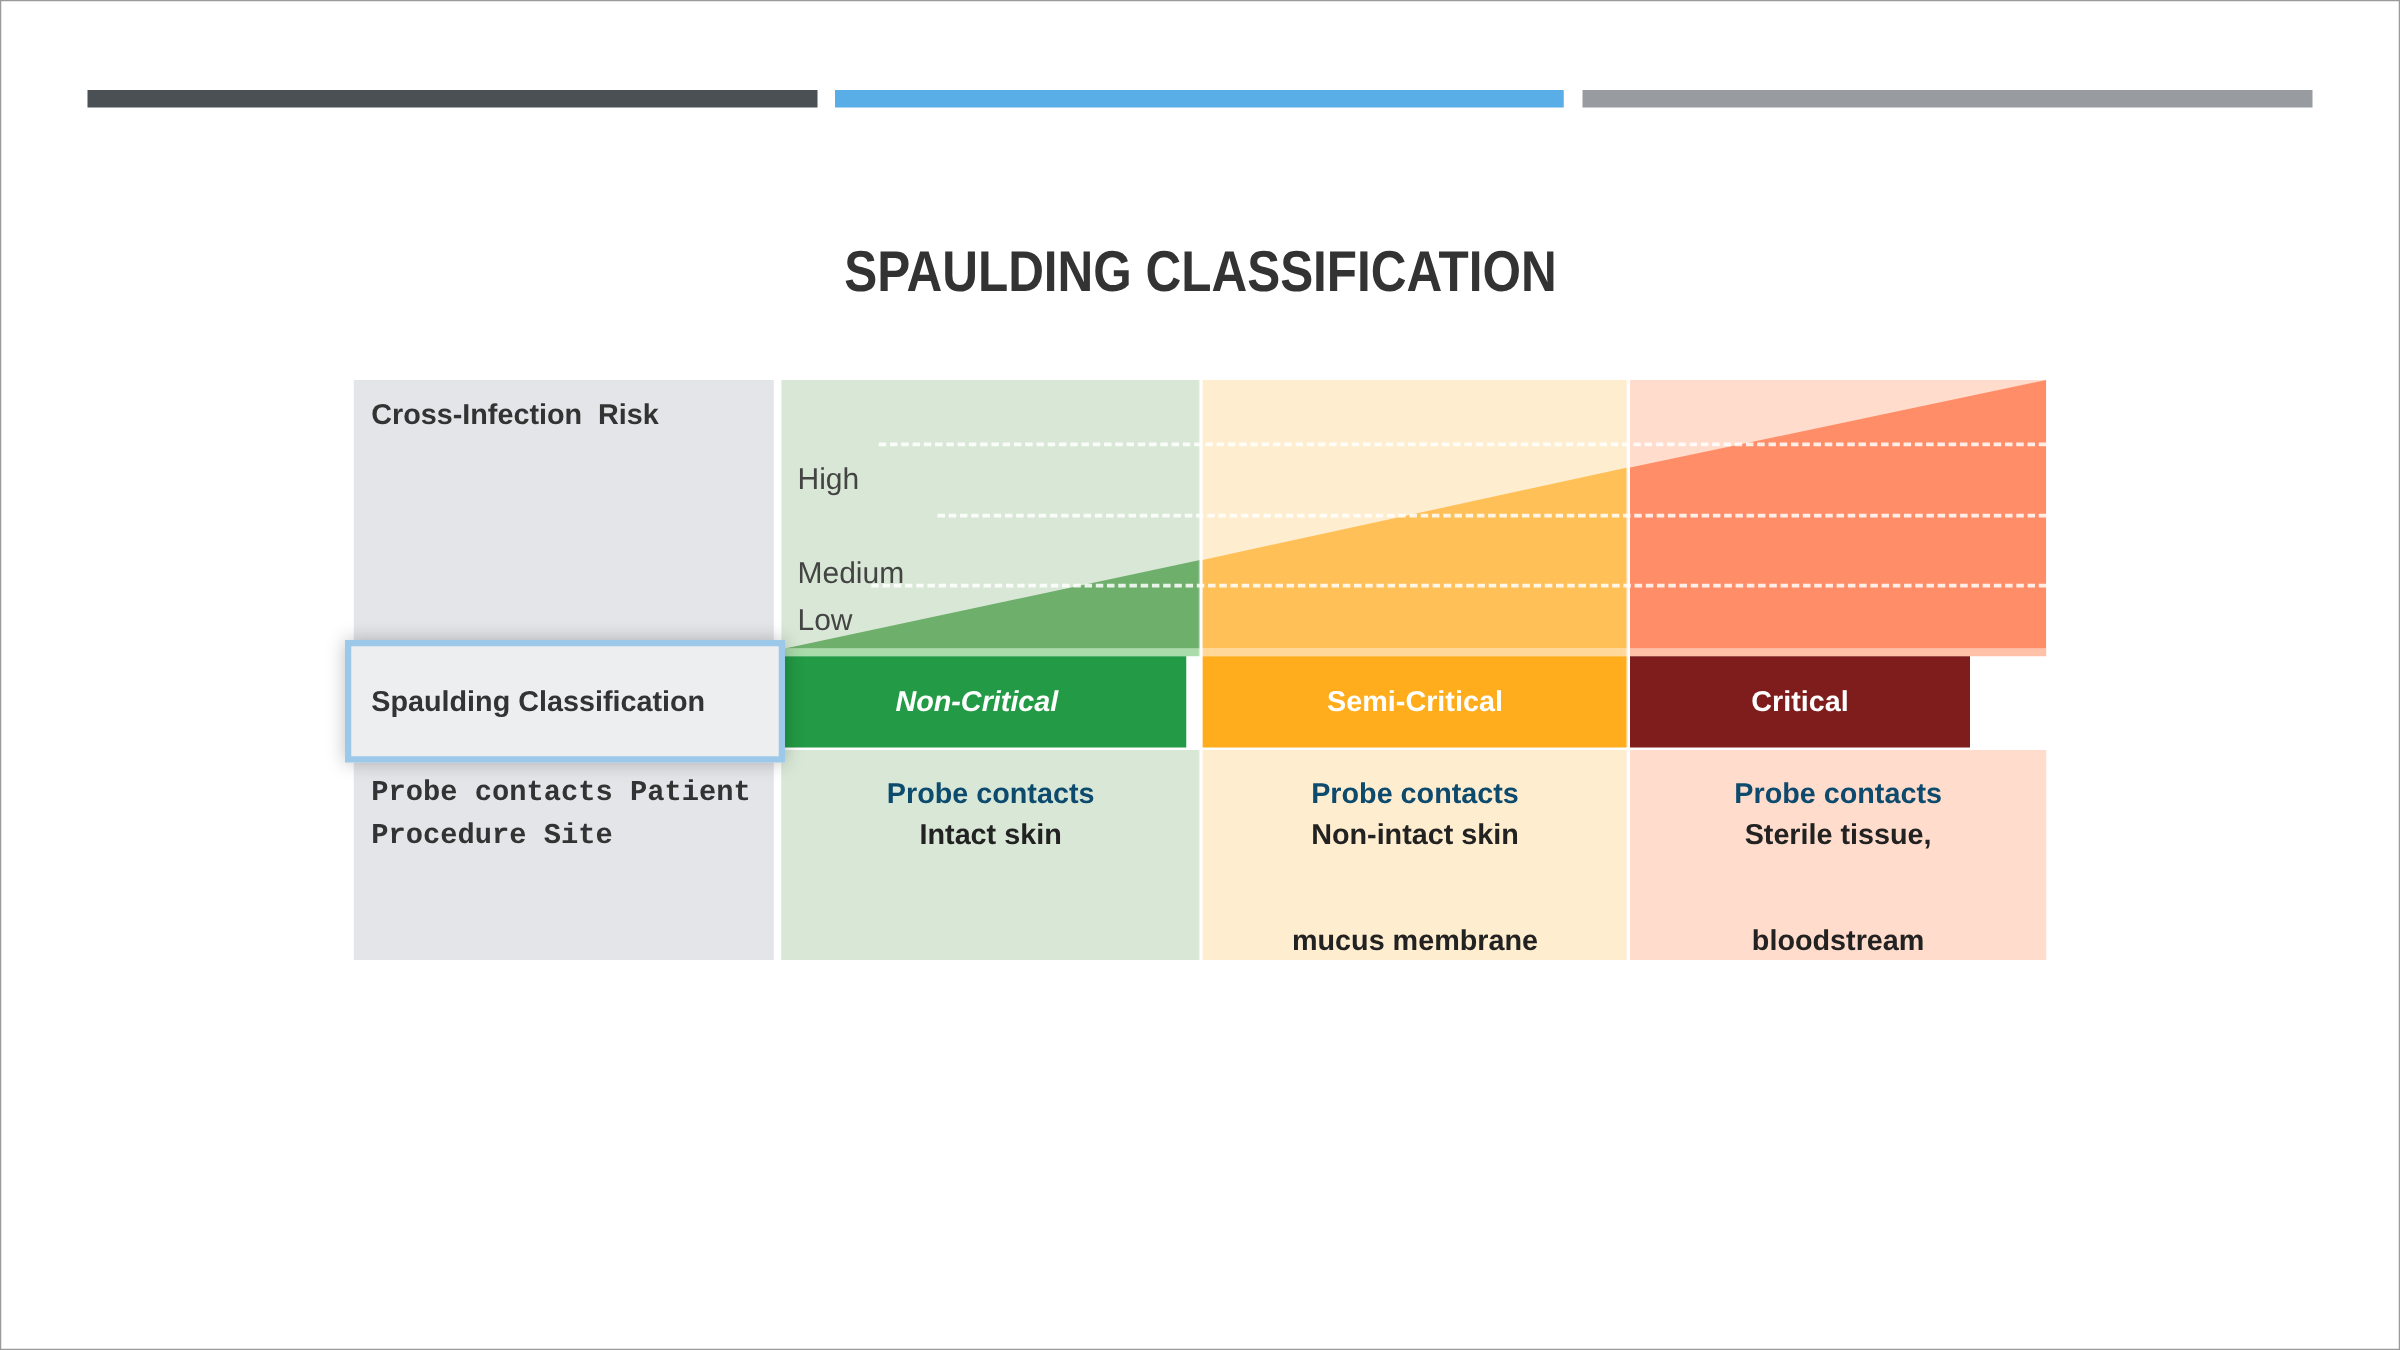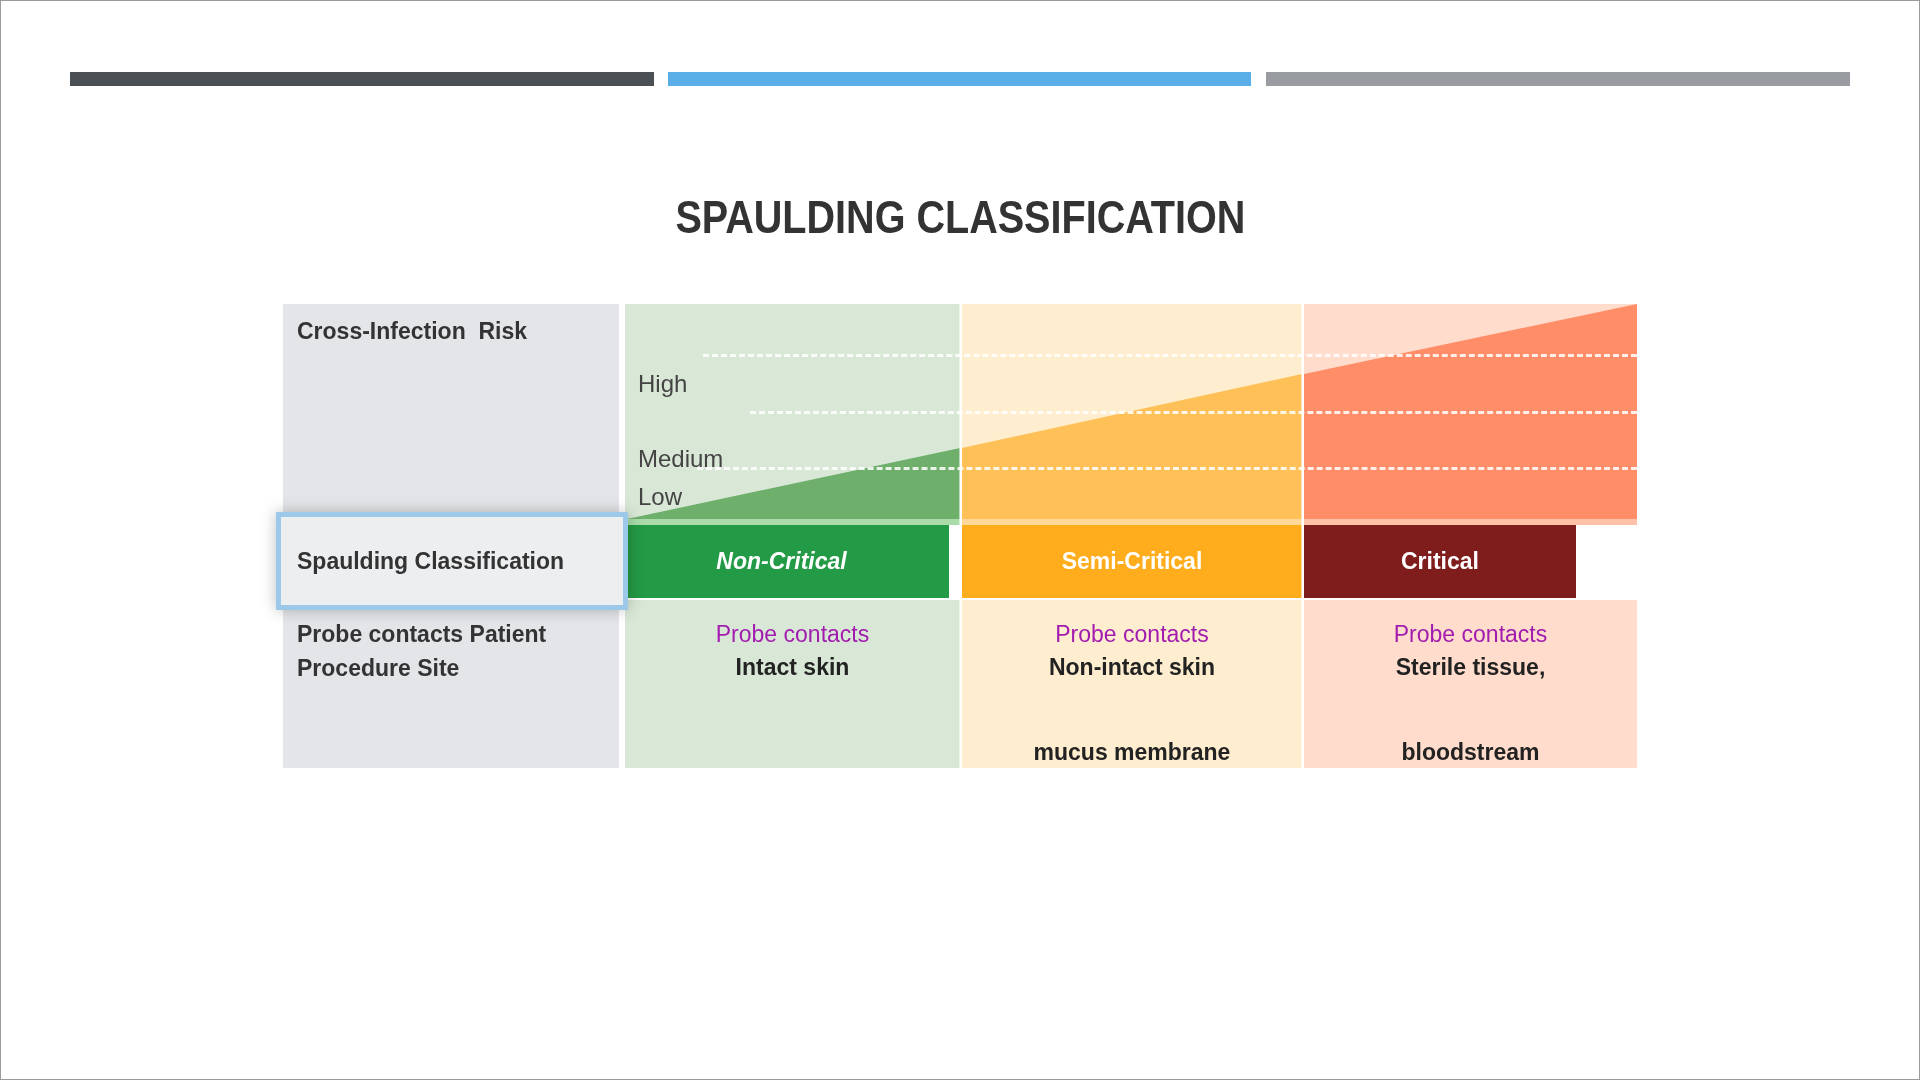--- a/index.html
+++ b/index.html
@@ -17,32 +17,32 @@
   .cell { position: absolute; box-sizing: border-box; }
   .left-col { left: 283px; width: 336px; background: #e3e5e8; }
   .risk-title { position: absolute; left: 297px; top: 318px; font-size: 23px; font-weight: bold; color: #333; }
   .risk-area { position: absolute; left: 625px; top: 304px; width: 1012px; height: 215px; }
   .risk-label { position: absolute; left: 638px; font-size: 24px; color: #444; transform: translateY(-50%); margin-top: 30px; }
   .dash { position: absolute; height: 0; border-top: 3px dashed rgba(255,255,255,0.85); }
   .strip { position: absolute; top: 519px; height: 6px; }
   .head { position: absolute; top: 525px; height: 73px; display: flex; align-items: center; justify-content: center;
           color: #fff; font-weight: bold; font-size: 23px; }
   .body-cell { position: absolute; top: 600px; height: 168px; text-align: center; font-size: 23px; color: #222; }
-  .body-cell .light { color: #a21caf; font-weight: normal; line-height: 33px; padding-top: 18px; }
+  .body-cell .light { color: #0c4a6e; font-weight: bold; line-height: 33px; padding-top: 18px; }
   .body-cell .bold { font-weight: bold; line-height: 33px; }
   .body-cell .bold2 { font-weight: bold; line-height: 33px; margin-top: 52px; }
   .vdiv { position: absolute; width: 3px; top: 304px; height: 464px; background: rgba(255,255,255,0.55); }
   .highlight {
     position: absolute; left: 276px; top: 512px; width: 352px; height: 98px; box-sizing: border-box;
     border: 5px solid #9cc9ea; background: #eceef0;
     box-shadow: 0 0 14px rgba(0,0,0,0.25);
     display: flex; align-items: center; padding-left: 16px;
     font-size: 23px; font-weight: bold; color: #333;
   }
-  .site-label { position: absolute; left: 297px; top: 617px; font-size: 23px; font-weight: bold; color: #333; line-height: 34px; }
+  .site-label { position: absolute; left: 297px; top: 617px; font-size: 23px; font-weight: bold; color: #333; line-height: 34px; font-family: Liberation Mono, monospace; }
 </style>
 </head>
 <body>
 
 <div class="frame"></div>
 
 <div class="bar" style="left:70px;width:584px;background:#4b5054;"></div>
 <div class="bar" style="left:668px;width:583px;background:#5aaee8;"></div>
 <div class="bar" style="left:1266px;width:584px;background:#989ca1;"></div>
 

